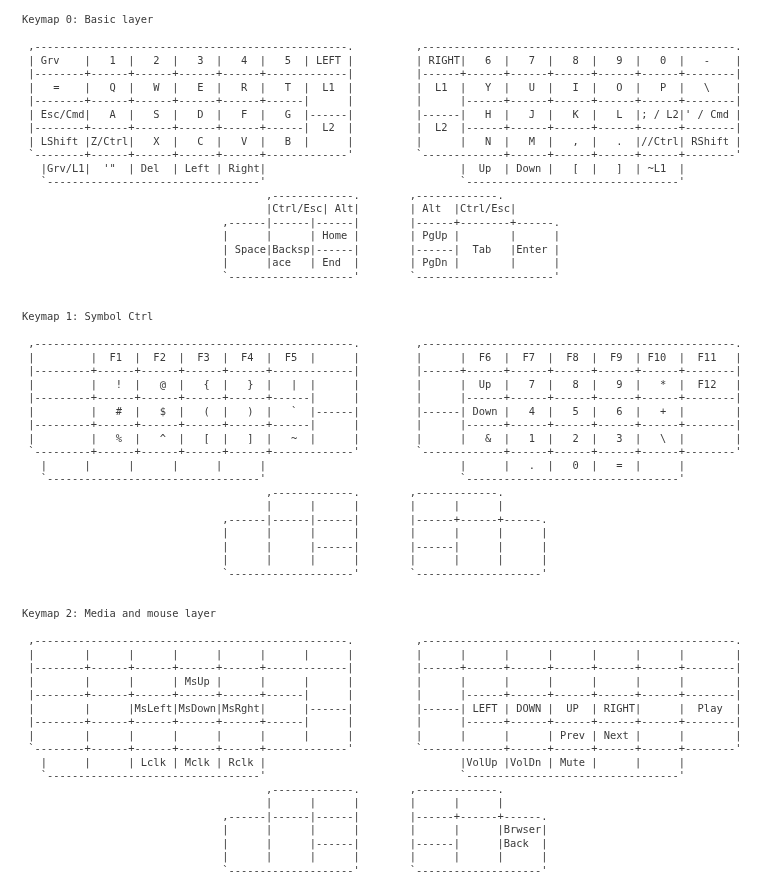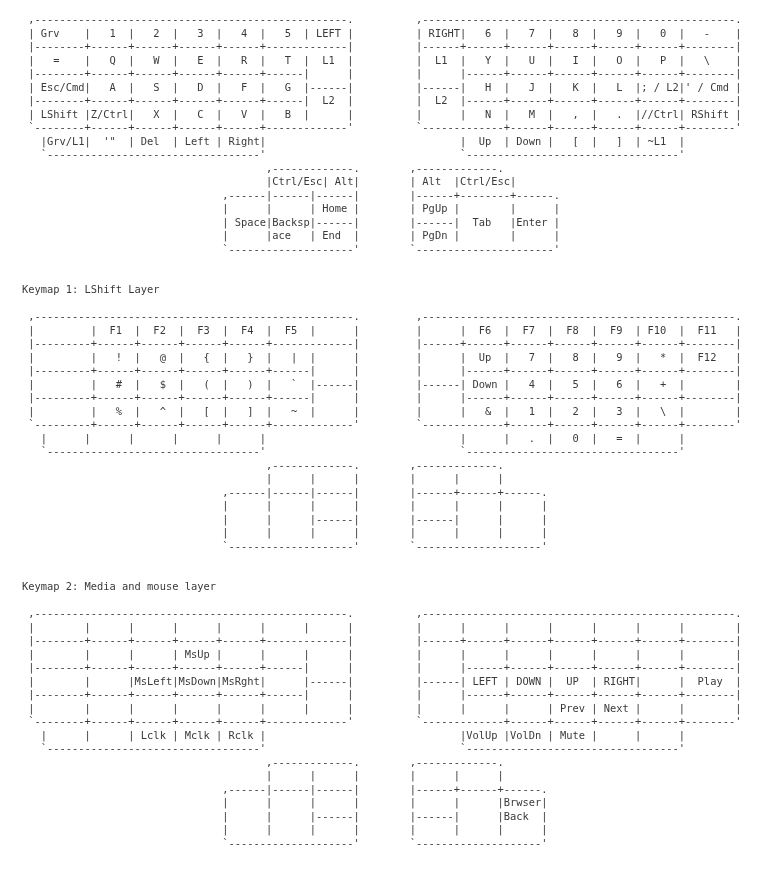--- a/index.html
+++ b/index.html
@@ -29,20 +29,21 @@
     line-height: inherit;
     white-space: pre;
   }
 </style>
 </head>
 <body style="background: rgb(255, 255, 255);">
 
 <div class="doc" style="color: rgb(58, 58, 58);">
 
   <section class="keymap-section">
+    <div class="section-title">Keymap 0: Basic layer</div>
     <pre class="ascii-art"> ,--------------------------------------------------.          ,--------------------------------------------------.
  | Grv    |   1  |   2  |   3  |   4  |   5  | LEFT |          | RIGHT|   6  |   7  |   8  |   9  |   0  |   -    |
  |--------+------+------+------+------+-------------|          |------+------+------+------+------+------+--------|
  |   =    |   Q  |   W  |   E  |   R  |   T  |  L1  |          |  L1  |   Y  |   U  |   I  |   O  |   P  |   \    |
  |--------+------+------+------+------+------|      |          |      |------+------+------+------+------+--------|
  | Esc/Cmd|   A  |   S  |   D  |   F  |   G  |------|          |------|   H  |   J  |   K  |   L  |; / L2|' / Cmd |
  |--------+------+------+------+------+------|  L2  |          |  L2  |------+------+------+------+------+--------|
  | LShift |Z/Ctrl|   X  |   C  |   V  |   B  |      |          |      |   N  |   M  |   ,  |   .  |//Ctrl| RShift |
  `--------+------+------+------+------+-------------'          `-------------+------+------+------+------+--------'
    |Grv/L1|  '"  | Del  | Left | Right|                               |  Up  | Down |   [  |   ]  | ~L1  |
@@ -50,21 +51,21 @@
                                        ,-------------.        ,-------------.
                                        |Ctrl/Esc| Alt|        | Alt  |Ctrl/Esc|
                                 ,------|------|------|        |------+--------+------.
                                 |      |      | Home |        | PgUp |        |      |
                                 | Space|Backsp|------|        |------|  Tab   |Enter |
                                 |      |ace   | End  |        | PgDn |        |      |
                                 `--------------------'        `----------------------'</pre>
   </section>
 
   <section class="keymap-section">
-    <div class="section-title">Keymap 1: LShift Layer</div>
+    <div class="section-title">Keymap 1: Symbol Ctrl</div>
     <pre class="ascii-art"> ,---------------------------------------------------.         ,--------------------------------------------------.
  |         |  F1  |  F2  |  F3  |  F4  |  F5  |      |         |      |  F6  |  F7  |  F8  |  F9  | F10  |  F11   |
  |---------+------+------+------+------+-------------|         |------+------+------+------+------+------+--------|
  |         |   !  |   @  |   {  |   }  |   |  |      |         |      |  Up  |   7  |   8  |   9  |   *  |  F12   |
  |---------+------+------+------+------+------|      |         |      |------+------+------+------+------+--------|
  |         |   #  |   $  |   (  |   )  |   `  |------|         |------| Down |   4  |   5  |   6  |   +  |        |
  |---------+------+------+------+------+------|      |         |      |------+------+------+------+------+--------|
  |         |   %  |   ^  |   [  |   ]  |   ~  |      |         |      |   &amp;  |   1  |   2  |   3  |   \  |        |
  `---------+------+------+------+------+-------------'         `-------------+------+------+------+------+--------'
    |      |      |      |      |      |                               |      |   .  |   0  |   =  |      |

